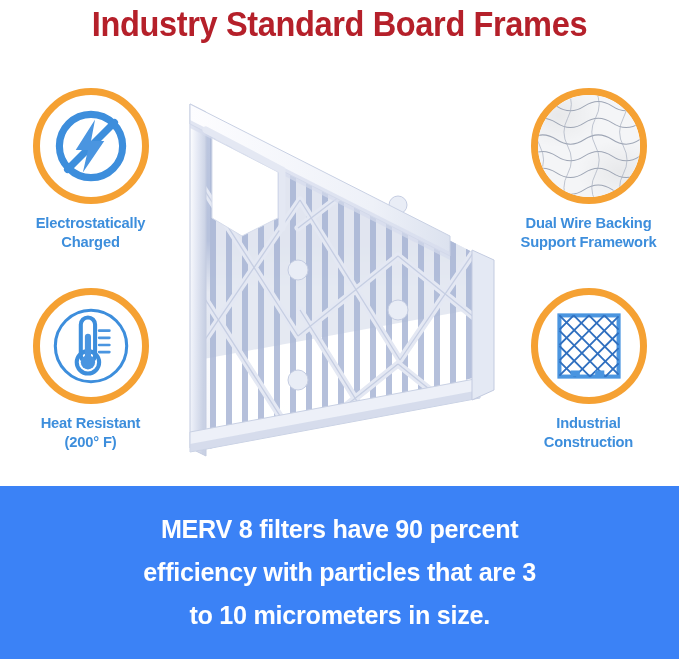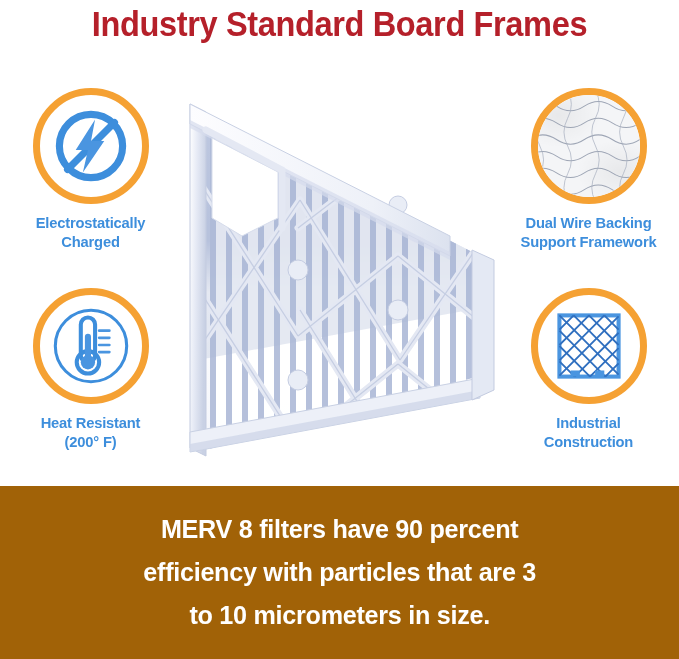--- a/index.html
+++ b/index.html
@@ -89,21 +89,21 @@
     height: 420px;
   }
 
   
   .banner {
     position: absolute;
     left: 0;
     top: 486px;
     width: 679px;
     height: 173px;
-    background: #a16207;
+    background: #3b82f6;
     display: flex;
     align-items: center;
     justify-content: center;
   }
   .banner-text {
     color: #ffffff;
     font-weight: bold;
     font-size: 26.5px;
     line-height: 43px;
     text-align: center;

